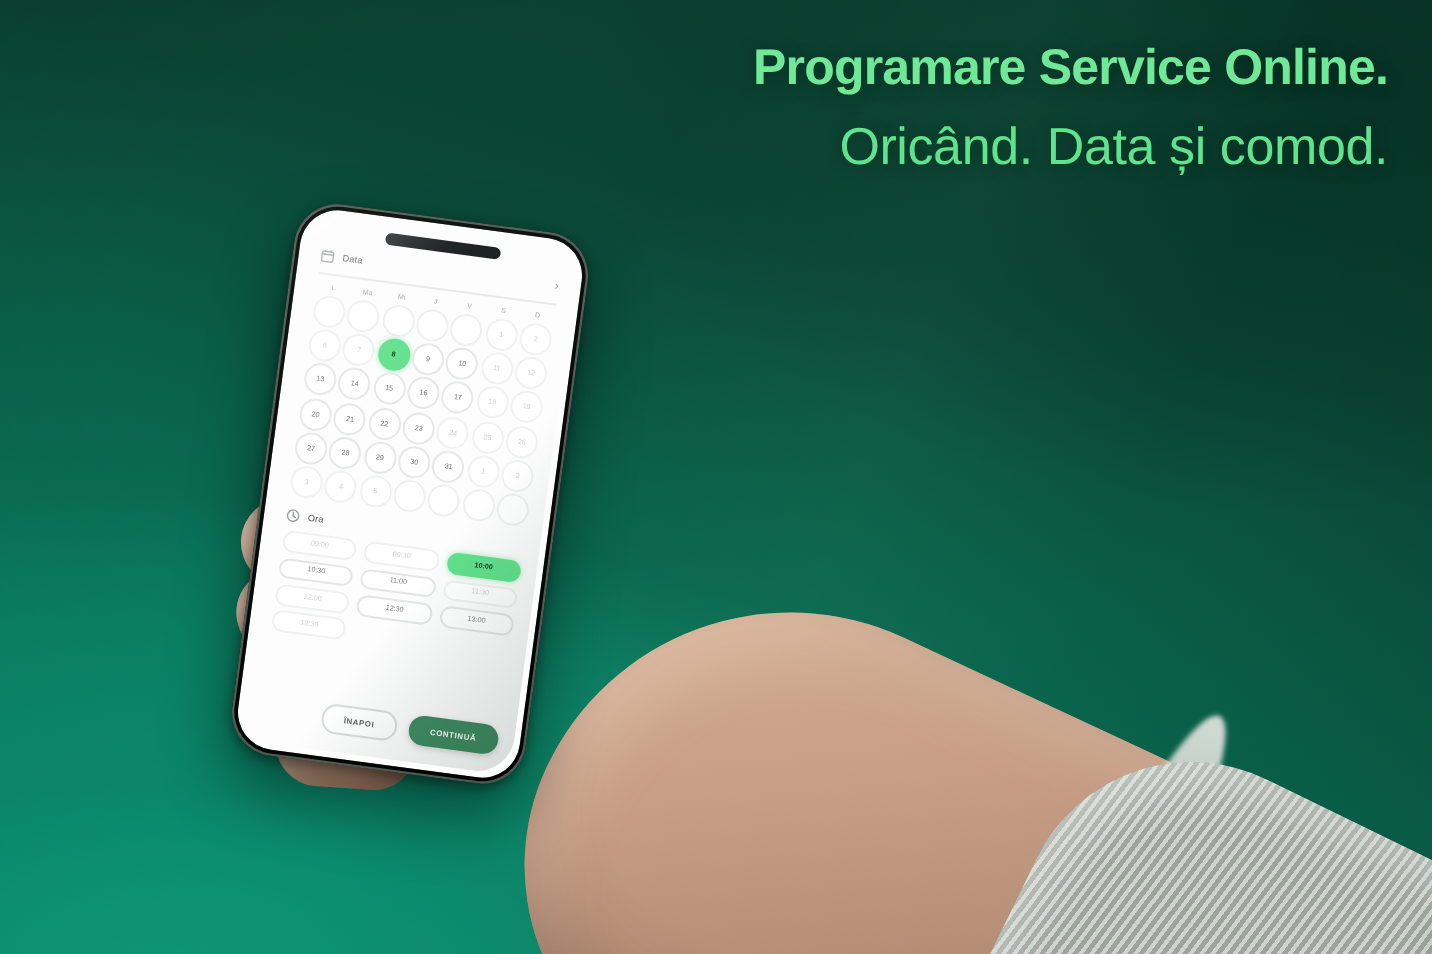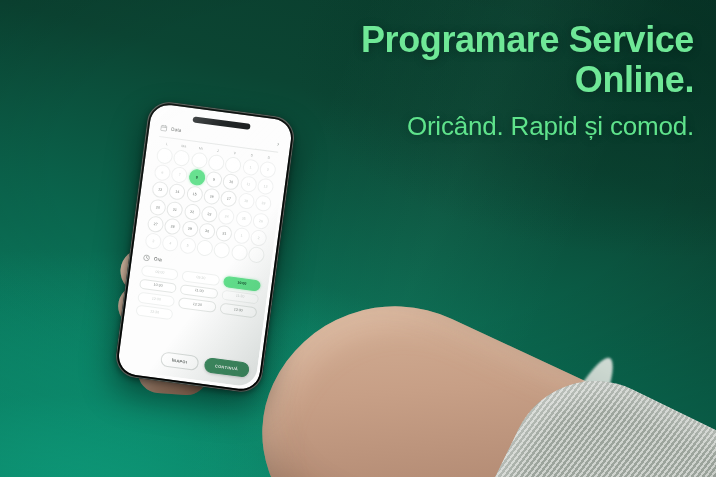--- a/index.html
+++ b/index.html
@@ -21,21 +21,21 @@
       linear-gradient(196deg,#0a3b2b 0%, #0b4533 30%, #0a6a51 62%, #0b8d6d 86%, #10a882 100%);
   }
   .bg-vignette{position:absolute;inset:0;
     background:radial-gradient(120% 100% at 50% 35%, rgba(0,0,0,0) 35%, rgba(0,0,0,.30) 100%);}
   .bg-sheen{position:absolute;inset:0;
     background:linear-gradient(112deg, rgba(255,255,255,0) 40%, rgba(120,255,205,.045) 58%, rgba(255,255,255,0) 74%);}
 
   
   .copy{position:absolute;right:22px;top:20px;width:460px;text-align:right;z-index:6;}
   .headline{
-    margin:0;font-size:36px;font-weight:700;letter-spacing:-.4px;
+    margin:0;font-size:25px;font-weight:700;letter-spacing:-.4px;
     color:#6fe897;line-height:1.12;
     text-shadow:0 1px 10px rgba(0,0,0,.30);
   }
   .subhead{
     margin:11px 0 0 0;font-size:26px;font-weight:400;letter-spacing:-.2px;
     color:#5fe38c;line-height:1.15;
     text-shadow:0 1px 9px rgba(0,0,0,.28);
   }
 
   
@@ -266,16 +266,16 @@
         <div class="btn btn-next">CONTINUĂ</div>
       </div>
 
       <div class="glare"></div>
     </div>
     <div class="phone-edge"></div>
   </div>
 
   <div class="copy">
     <h1 class="headline">Programare Service Online.</h1>
-    <p class="subhead">Oricând. Rapid și comod.</p>
+    <p class="subhead">Oricând. Data și comod.</p>
   </div>
 
 </div>
 
 </body></html>

